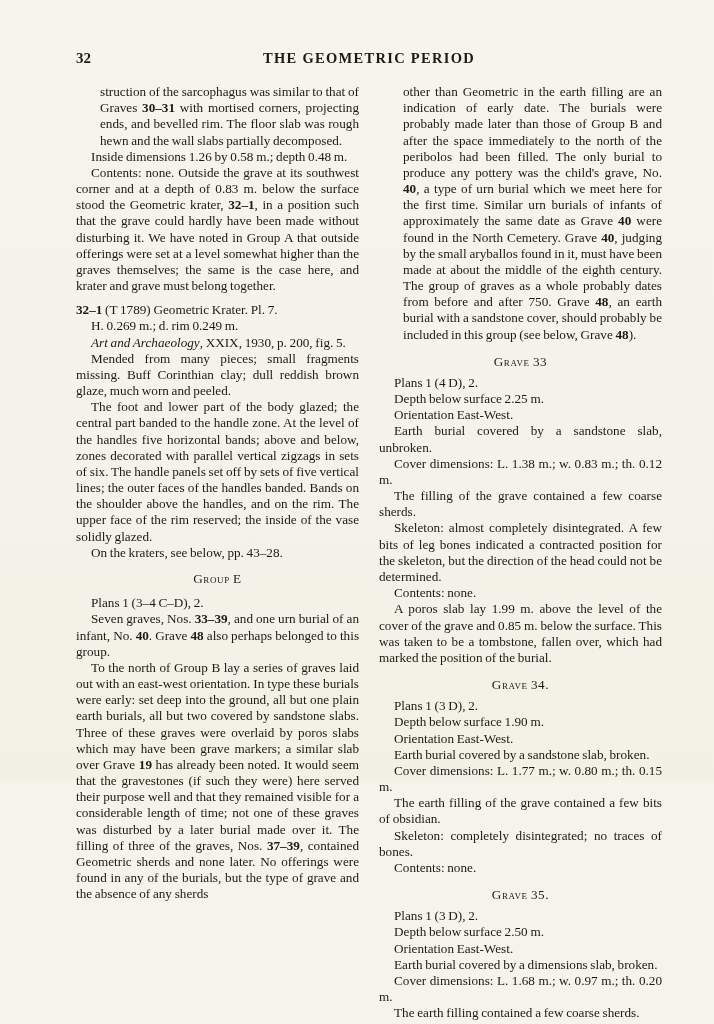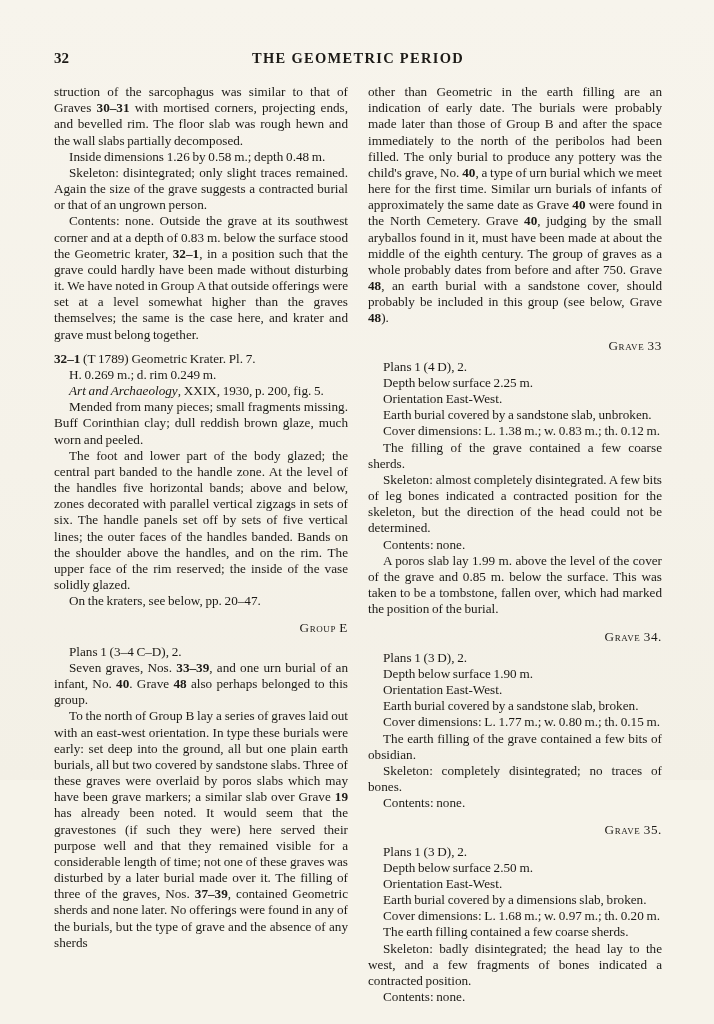--- a/index.html
+++ b/index.html
@@ -9,21 +9,21 @@
     background: #f6f3ea;
     overflow: hidden;
     font-family: "Liberation Serif", "DejaVu Serif", serif;
     color: #1c1a16;
     -webkit-font-smoothing: antialiased;
   }
   .page {
     box-sizing: border-box;
     width: 714px;
     height: 780px;
-    padding: 38px 52px 0 54px;
+    padding: 38px 52px 0 76px;
     background: linear-gradient(180deg, #f7f4ec 0%, #f5f2e9 60%, #f3f0e6 100%);
   }
   .header {
     position: relative;
     height: 22px;
     margin-bottom: 12px;
   }
   .page-number {
     position: absolute;
     left: 0;
@@ -44,32 +44,32 @@
     gap: 20px;
   }
   .col {
     width: 294px;
     text-align: justify;
     font-size: 13.2px;
     line-height: 1.225;
     word-spacing: -0.6px;
   }
   .col p { margin: 0; }
-  p.flush { text-indent: 0; }
+  p.flush { text-indent: 0; margin-left: 24px; }
   p.indent { text-indent: 15px; }
   p.entry { text-indent: 0; margin-top: 8px; }
   p.heading-center {
-    text-align: right;
+    text-align: center;
     text-indent: 0;
     font-variant: small-caps;
     letter-spacing: 0.6px;
     margin: 10px 0 8px 0;
   }
   p.heading-left {
-    text-align: right;
+    text-align: center;
     text-indent: 0;
     font-variant: small-caps;
     letter-spacing: 0.6px;
     margin: 11px 0 5px 0;
   }
 </style>
 </head>
 <body>
 
 <div class="page">
@@ -77,28 +77,27 @@
   <div class="header">
     <span class="page-number">32</span>
     <span class="running-head">THE GEOMETRIC PERIOD</span>
   </div>
 
   <div class="cols">
 
     <div class="col">
       <p class="flush">struction of the sarcophagus was similar to that of Graves <b>30–31</b> with mortised corners, projecting ends, and bevelled rim. The floor slab was rough hewn and the wall slabs partially decomposed.</p>
       <p class="indent">Inside dimensions 1.26 by 0.58 m.; depth 0.48 m.</p>
-      <p class="indent">Skeleton: disintegrated; only slight traces remained. Again the size of the grave suggests a contracted burial or that of an ungrown person.</p>
       <p class="indent">Contents: none. Outside the grave at its southwest corner and at a depth of 0.83 m. below the surface stood the Geometric krater, <b>32–1</b>, in a position such that the grave could hardly have been made without disturbing it. We have noted in Group A that outside offerings were set at a level somewhat higher than the graves themselves; the same is the case here, and krater and grave must belong together.</p>
       <p class="entry"><b>32–1</b> (T 1789) Geometric Krater. Pl. 7.</p>
       <p class="indent">H. 0.269 m.; d. rim 0.249 m.</p>
       <p class="indent"><i>Art and Archaeology</i>, XXIX, 1930, p. 200, fig. 5.</p>
       <p class="indent">Mended from many pieces; small fragments missing. Buff Corinthian clay; dull reddish brown glaze, much worn and peeled.</p>
       <p class="indent">The foot and lower part of the body glazed; the central part banded to the handle zone. At the level of the handles five horizontal bands; above and below, zones decorated with parallel vertical zigzags in sets of six. The handle panels set off by sets of five vertical lines; the outer faces of the handles banded. Bands on the shoulder above the handles, and on the rim. The upper face of the rim reserved; the inside of the vase solidly glazed.</p>
-      <p class="indent">On the kraters, see below, pp. 20–47.</p>
+      <p class="indent">On the kraters, see below, pp. 43–28.</p>
       <p class="heading-center">Group E</p>
       <p class="indent">Plans 1 (3–4 C–D), 2.</p>
       <p class="indent">Seven graves, Nos. <b>33–39</b>, and one urn burial of an infant, No. <b>40</b>. Grave <b>48</b> also perhaps belonged to this group.</p>
       <p class="indent">To the north of Group B lay a series of graves laid out with an east-west orientation. In type these burials were early: set deep into the ground, all but one plain earth burials, all but two covered by sandstone slabs. Three of these graves were overlaid by poros slabs which may have been grave markers; a similar slab over Grave <b>19</b> has already been noted. It would seem that the gravestones (if such they were) here served their purpose well and that they remained visible for a considerable length of time; not one of these graves was disturbed by a later burial made over it. The filling of three of the graves, Nos. <b>37–39</b>, contained Geometric sherds and none later. No offerings were found in any of the burials, but the type of grave and the absence of any sherds</p>
     </div>
 
     <div class="col">
       <p class="flush">other than Geometric in the earth filling are an indication of early date. The burials were probably made later than those of Group B and after the space immediately to the north of the peribolos had been filled. The only burial to produce any pottery was the child's grave, No. <b>40</b>, a type of urn burial which we meet here for the first time. Similar urn burials of infants of approximately the same date as Grave <b>40</b> were found in the North Cemetery. Grave <b>40</b>, judging by the small aryballos found in it, must have been made at about the middle of the eighth century. The group of graves as a whole probably dates from before and after 750. Grave <b>48</b>, an earth burial with a sandstone cover, should probably be included in this group (see below, Grave <b>48</b>).</p>
       <p class="heading-left">Grave 33</p>
       <p class="indent">Plans 1 (4 D), 2.</p>

